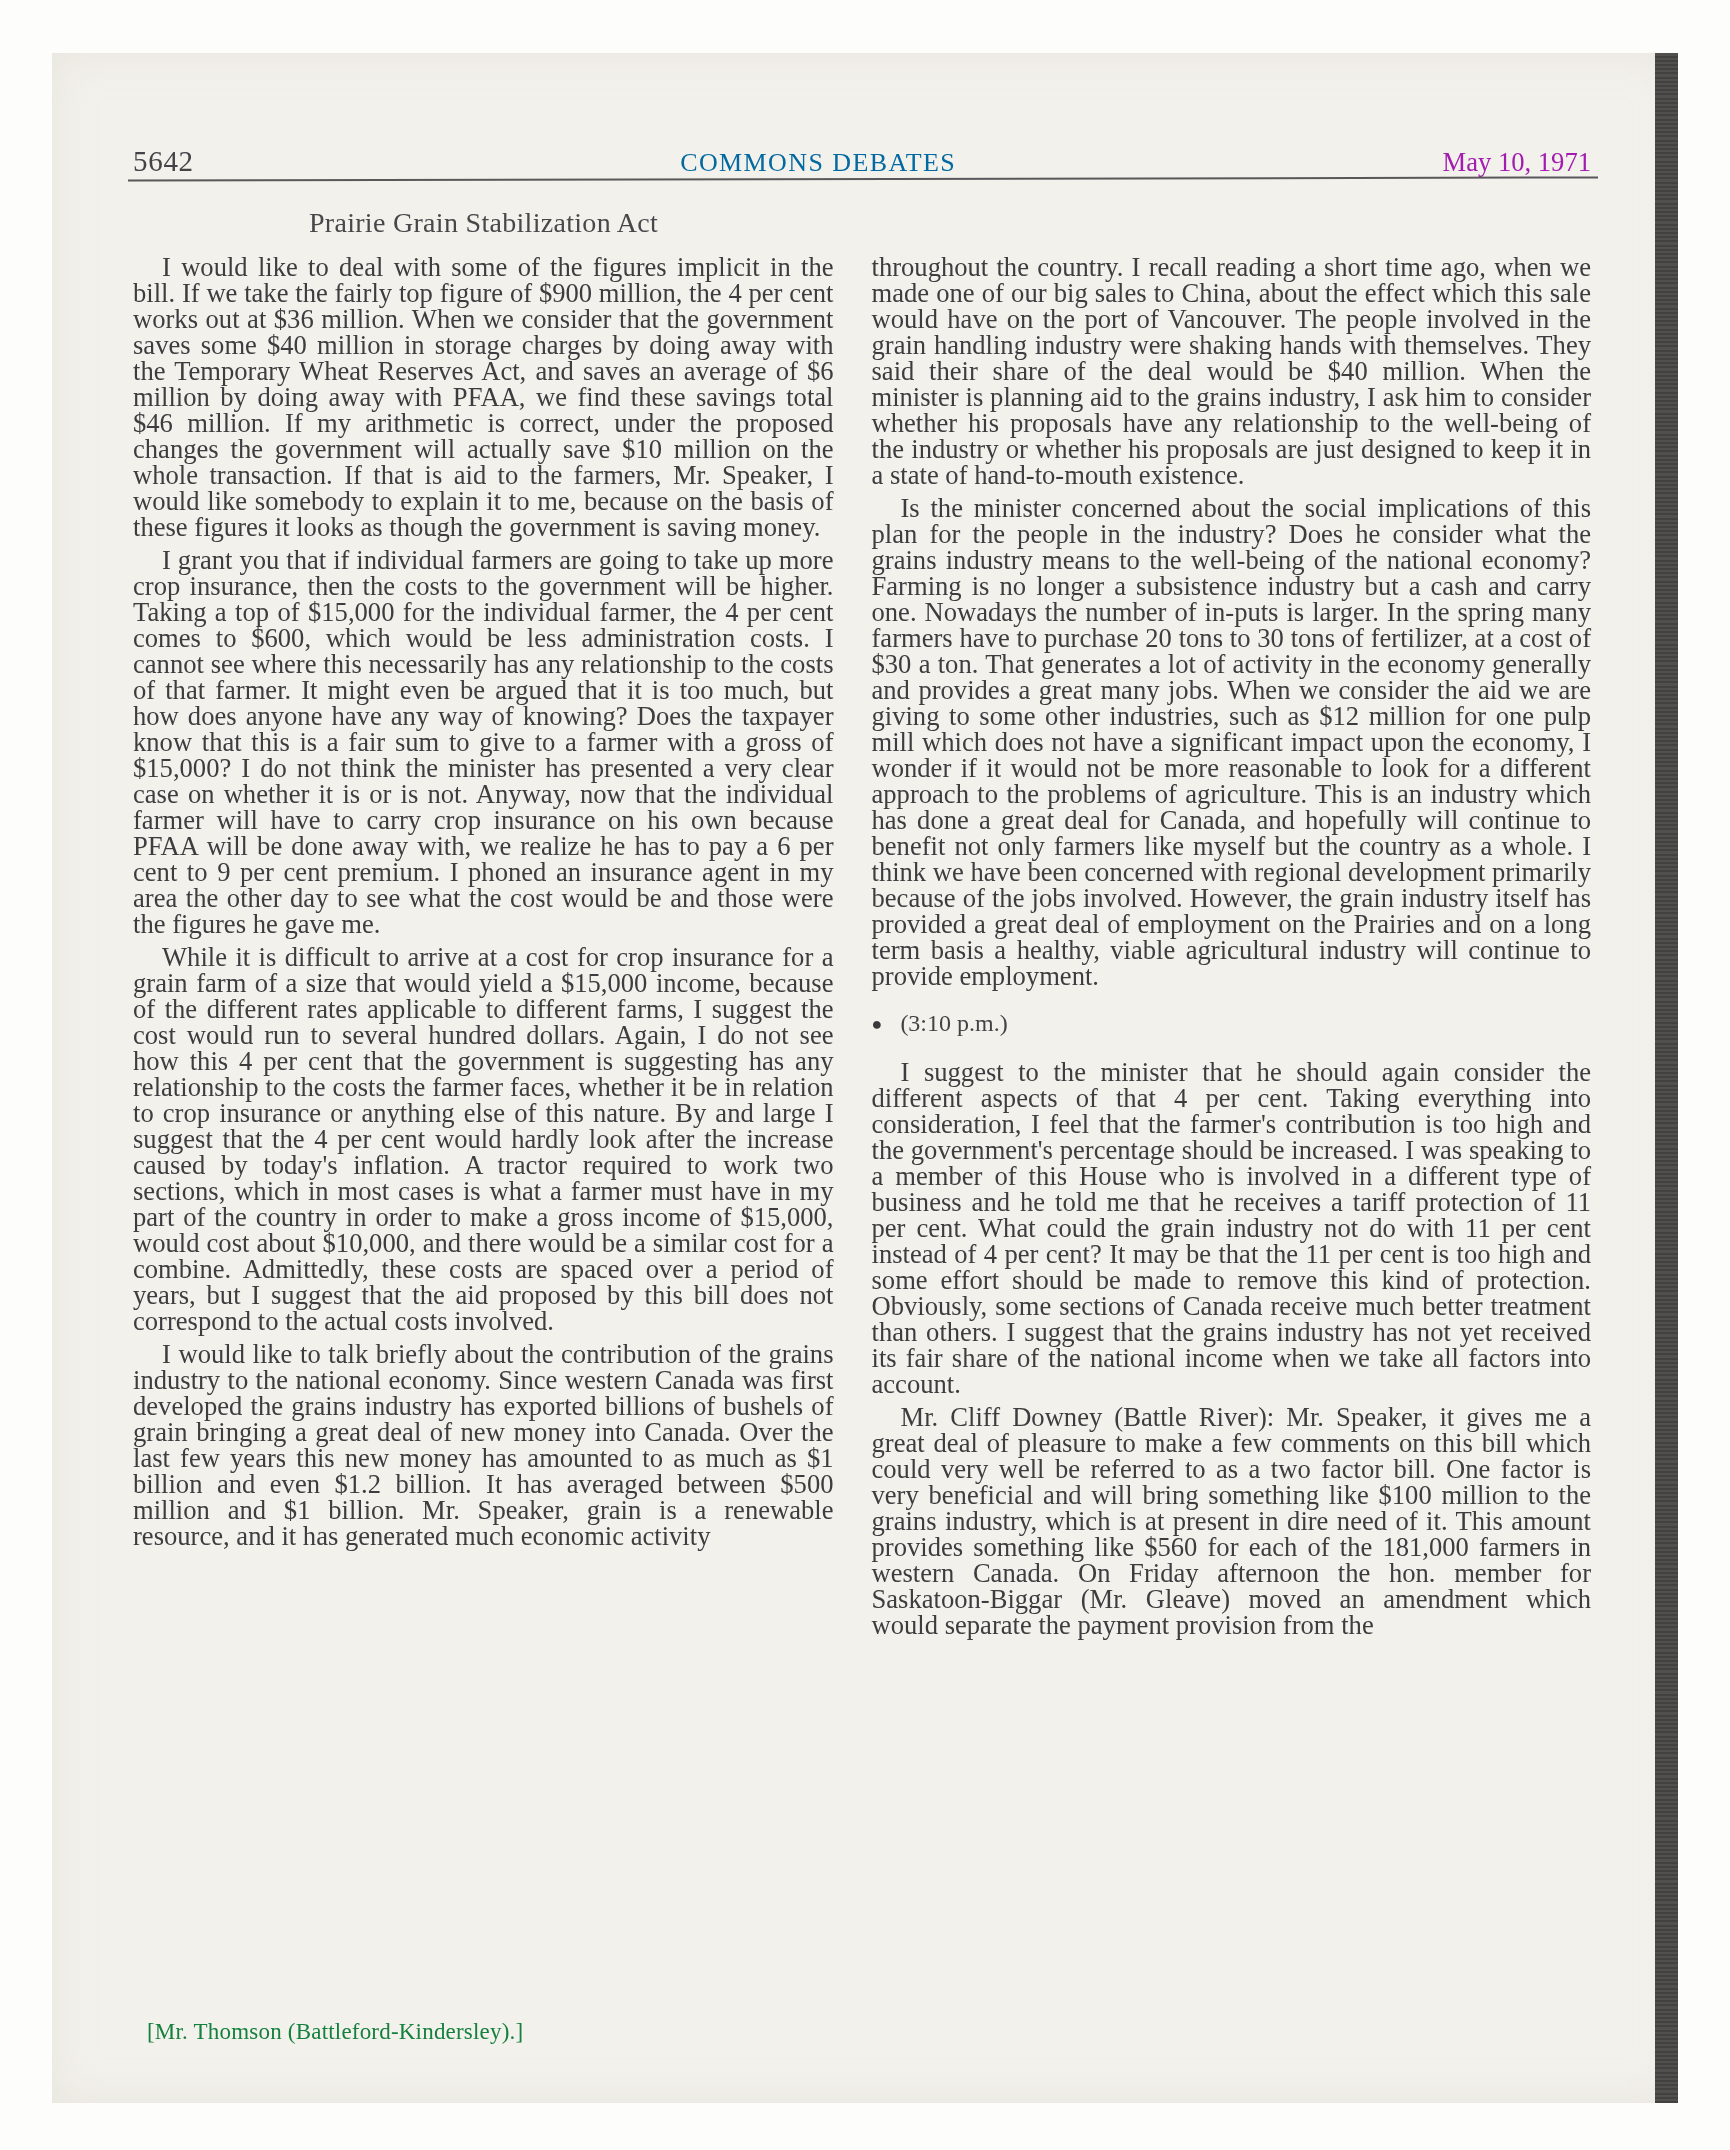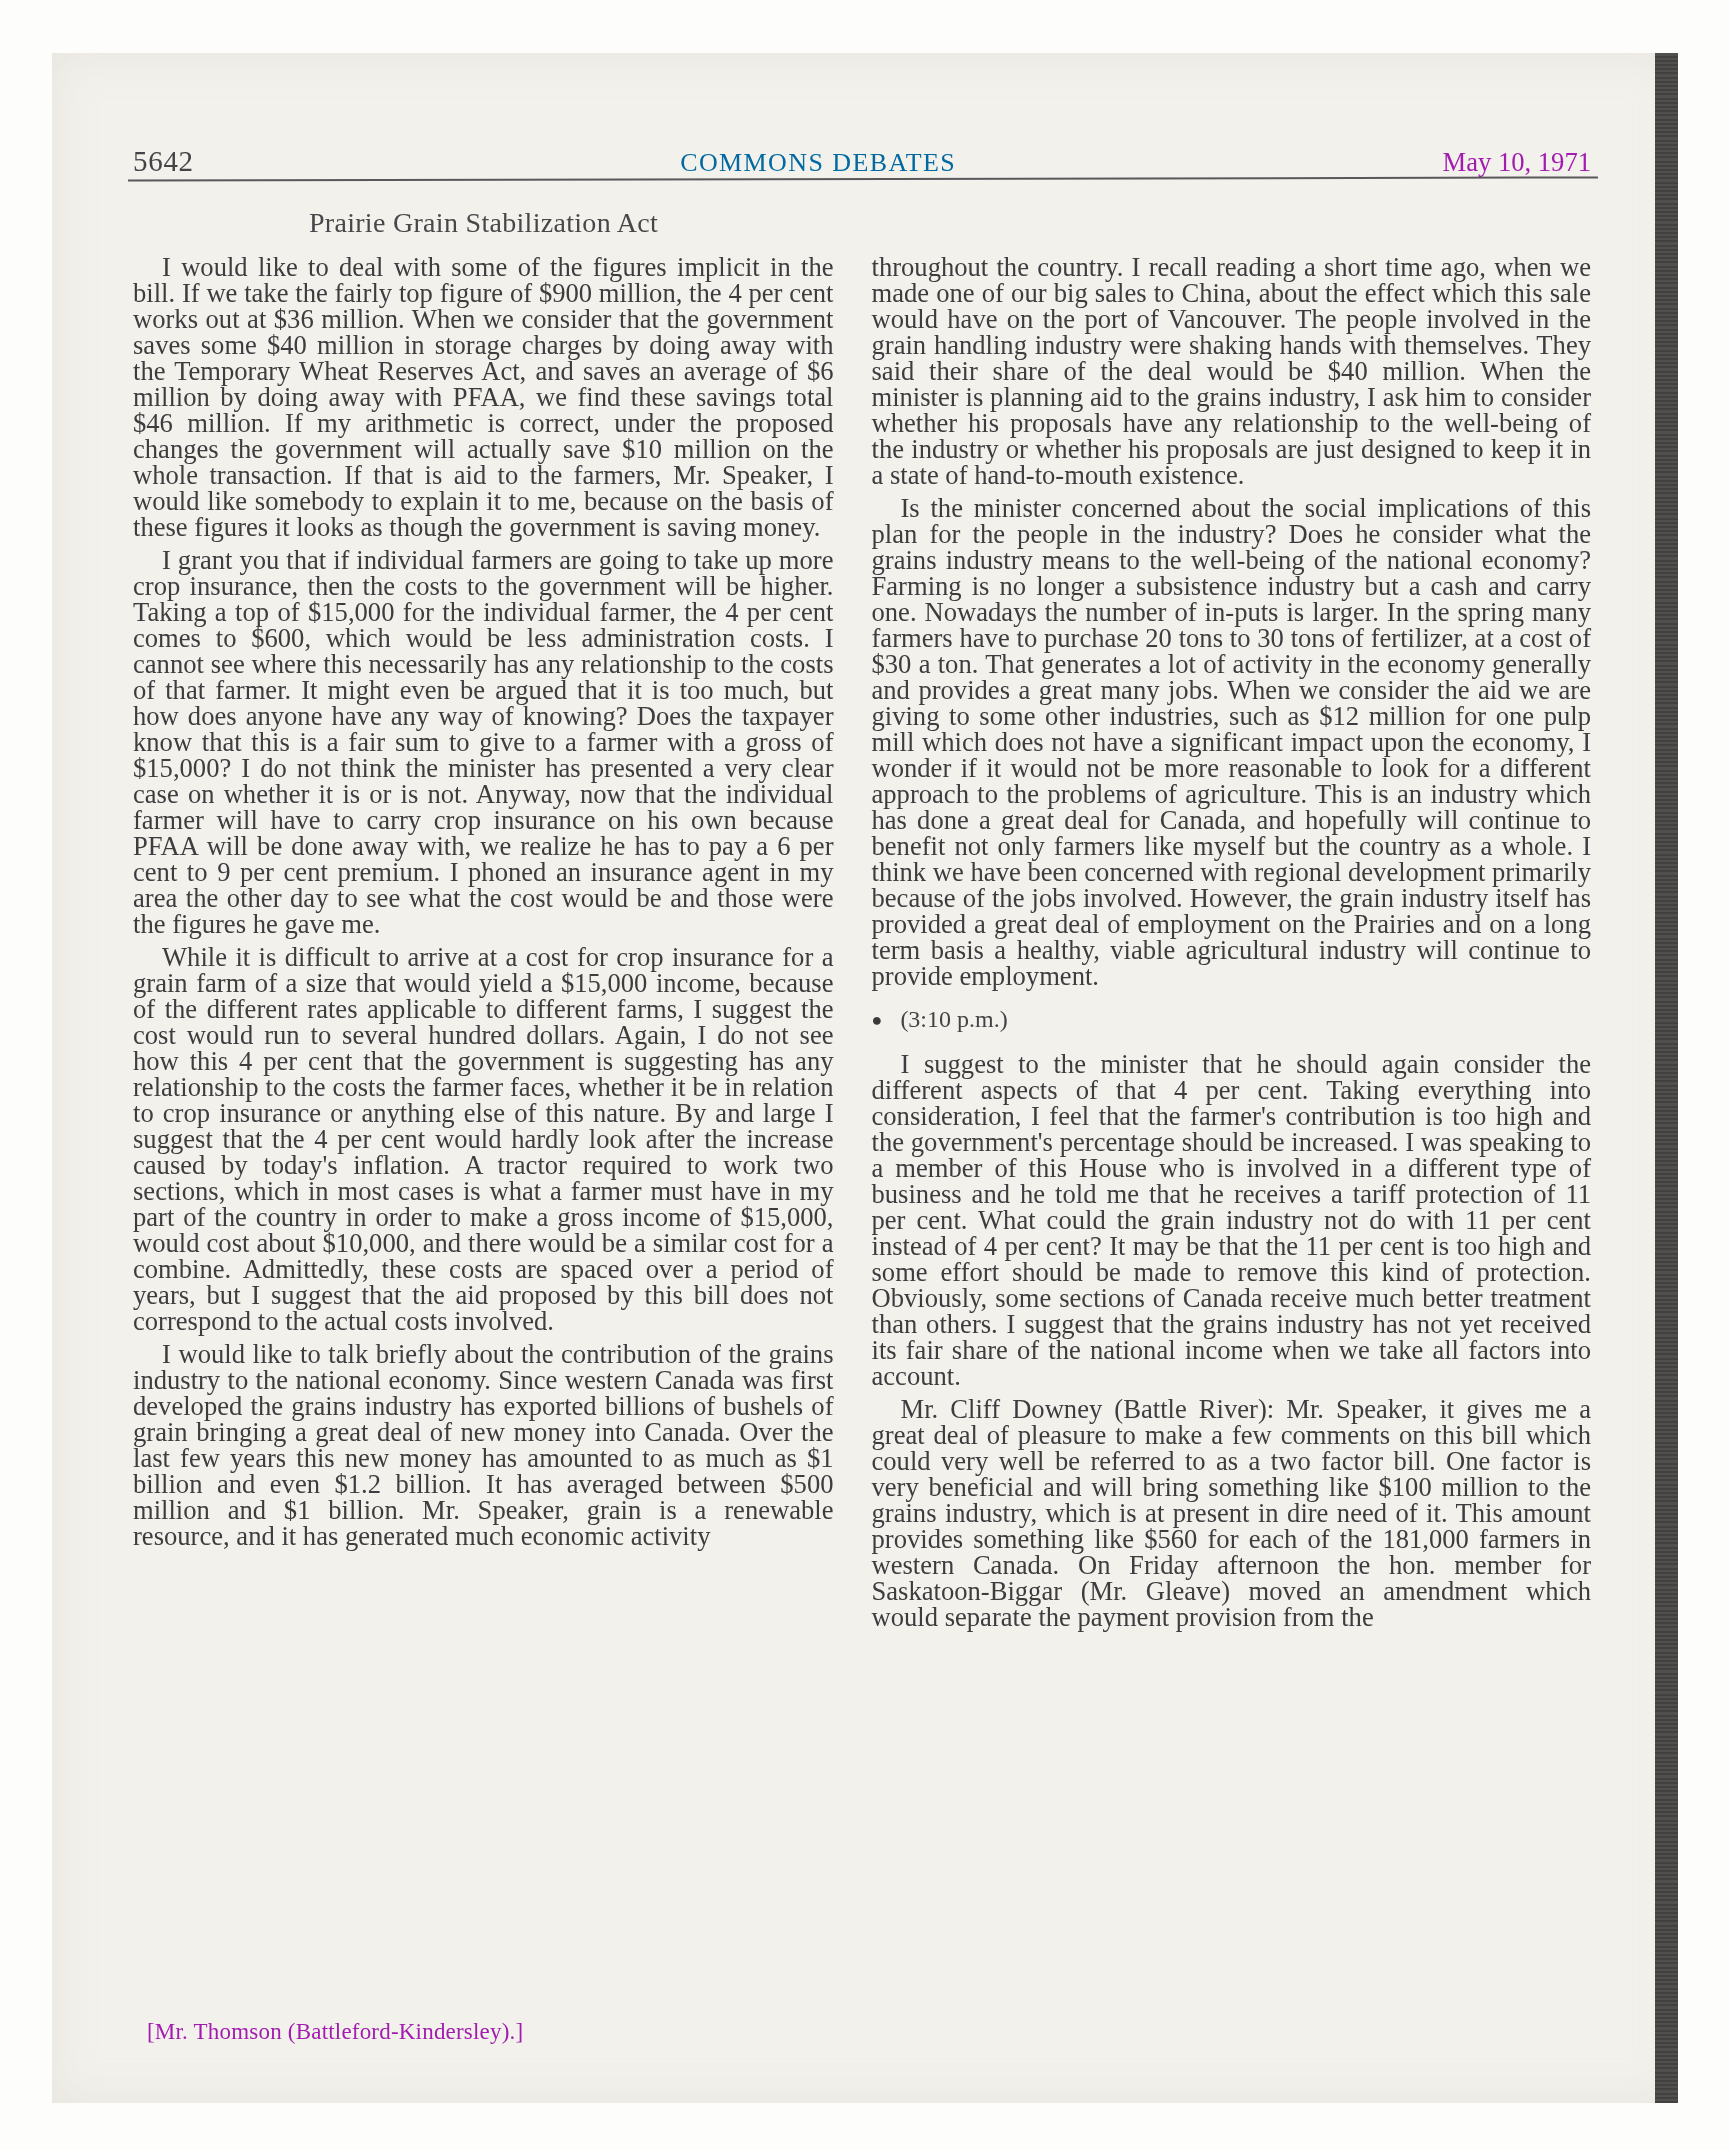--- a/index.html
+++ b/index.html
@@ -40,30 +40,30 @@
     position:absolute; top:201px; left:81px; width:1458px;
     display:flex; gap:38px;
   }
   .col { text-align:justify; font-size:26.6px; line-height:26px; }
   .col-left  { width:701px; }
   .col-right { width:720px; }
   .col p { margin:0 0 7px 0; }
   .col p.indent { text-indent:29px; }
   .timestamp {
     margin:18px 0 18px 0 !important; text-align:left;
-    font-size:24px; line-height:25px; color:#434245;
+    font-size:24px; line-height:33px; color:#434245;
   }
   .timestamp .bullet {
     display:inline-block; font-size:18px; vertical-align:1.4px;
     margin-right:18px; color:#3a393b;
   }
   .speaker-lead { font-weight:normal; }
   .footer-attribution {
     position:absolute; top:1966px; left:95px;
-    font-size:23px; color:#a21caf; letter-spacing:0.2px;
+    font-size:23px; color:#15803d; letter-spacing:0.2px;
   }
 </style>
 </head>
 <body>
 
 <div class="screenshot">
   <div class="paper">
 
     <div class="header-row">
       <span class="page-number">5642</span>

